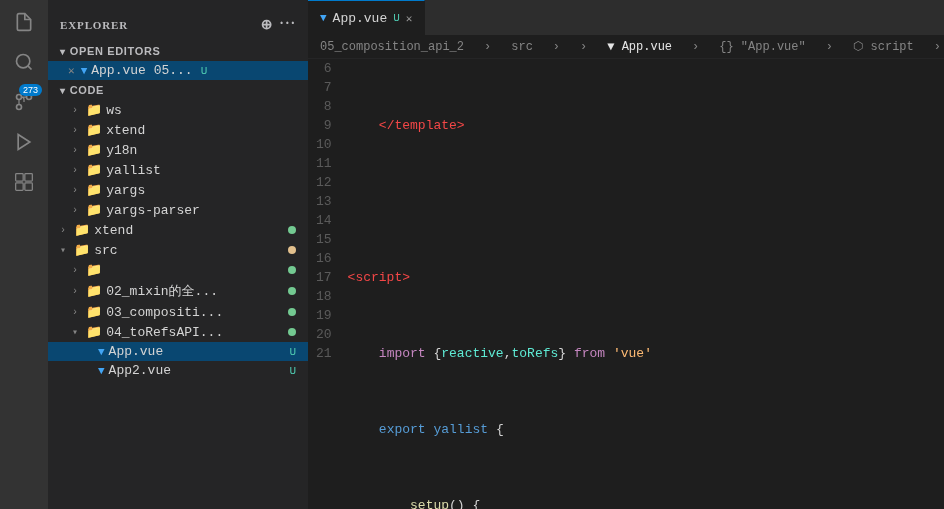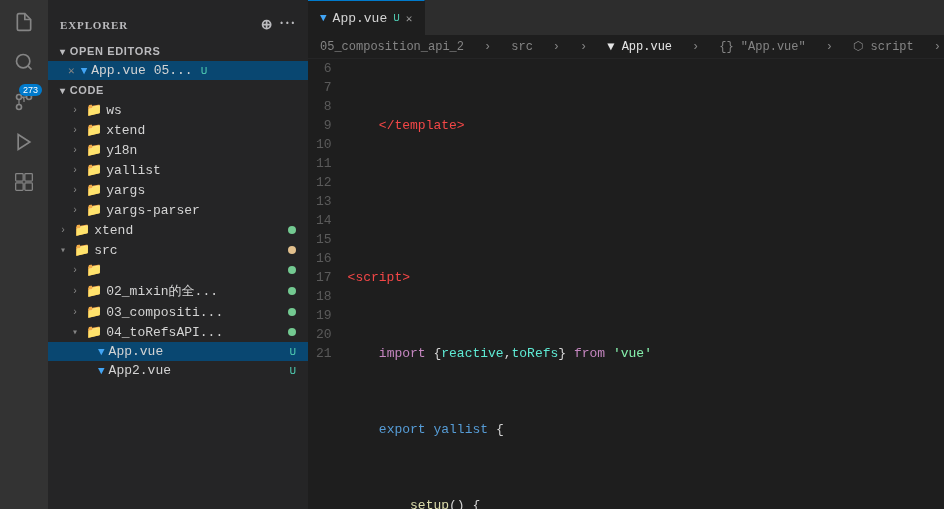--- a/index.html
+++ b/index.html
@@ -196,21 +196,21 @@
       padding-left: 4px;
       line-height: 19px;
       white-space: pre;
       overflow-x: auto;
     }
     .code-line { line-height: 19px; display: block; font-family: Liberation Mono, monospace; }
 
     
     .c-tag { color: #f44747; }
     .c-keyword { color: #569cd6; }
-    .c-string { color: #86efac; }
+    .c-string { color: #fdba74; }
     .c-func { color: #dcdcaa; }
     .c-import { color: #c586c0; }
     .c-var { color: #5eead4; }
     .c-white { color: #d4d4d4; }
   </style>
 </head>
 <body>
 
 <div class="activity-bar">
   <div class="activity-icon">

